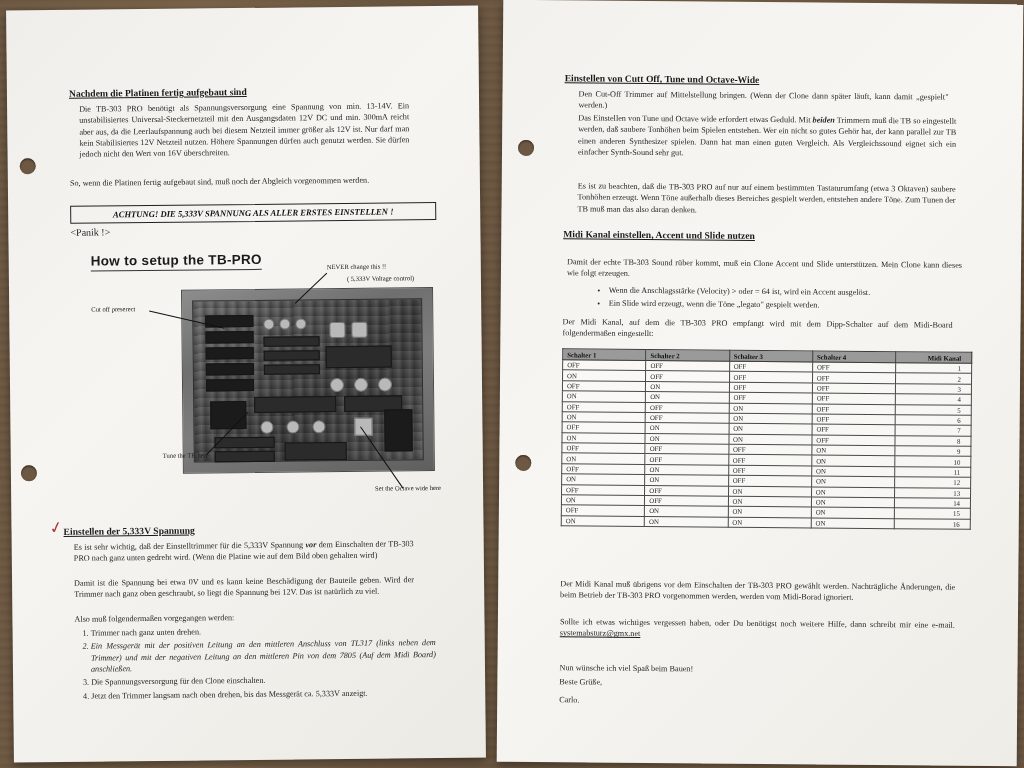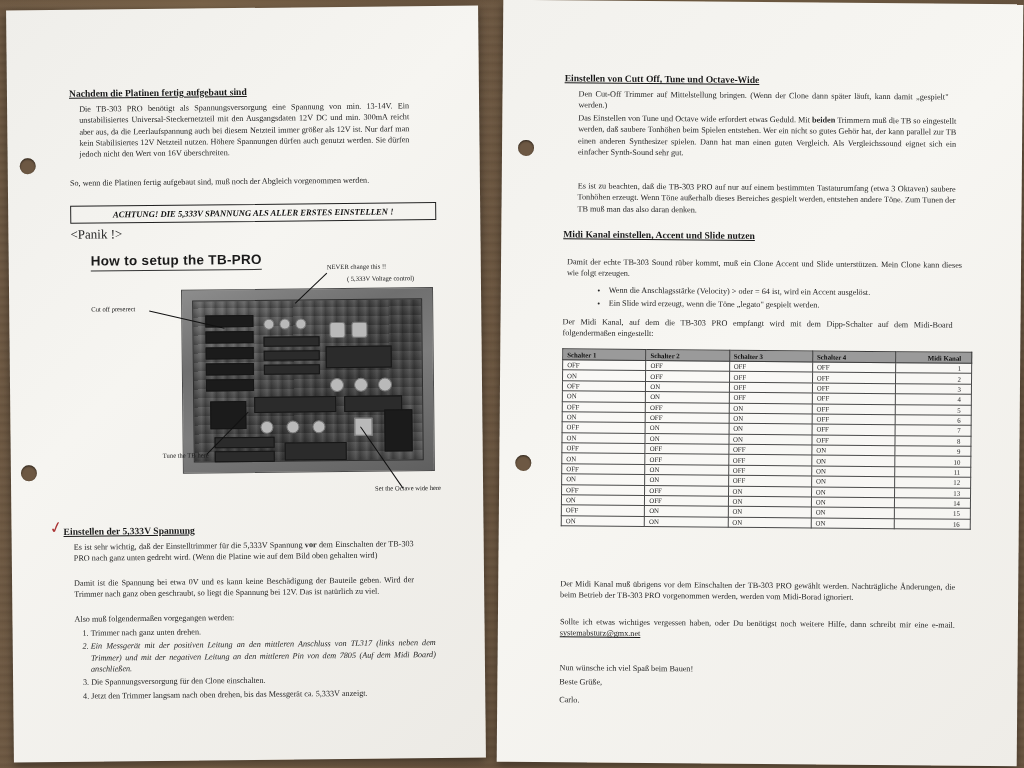--- a/index.html
+++ b/index.html
@@ -60,23 +60,23 @@
   }
   .h-big .ul{border-bottom:1.5px solid #333;padding-bottom:2px;}
   .boxed{
     position:absolute;
     border:1.6px solid #222;
     padding:3px 8px;
     font-size:8.6px;font-weight:bold;font-style:italic;
     color:#111;
     font-family:"Liberation Serif", serif;
   }
-  .small{font-size:13px;}
+  .small{font-size:10px;}
   .ital{font-style:italic;}
-  .bold{font-weight:bold;}
+  .bold{font-weight:bold;font-style:italic;}
   
   .photo{
     position:absolute;
     left:172px;top:281px;width:250px;height:182px;
     background:linear-gradient(160deg,#8d8d8d 0%,#6f6f6f 30%,#7d7d7d 55%,#5f5f5f 100%);
     border:1px solid #4a4a4a;
     overflow:hidden;
   }
   .pcb{
     position:absolute;left:10px;top:10px;right:10px;bottom:10px;

